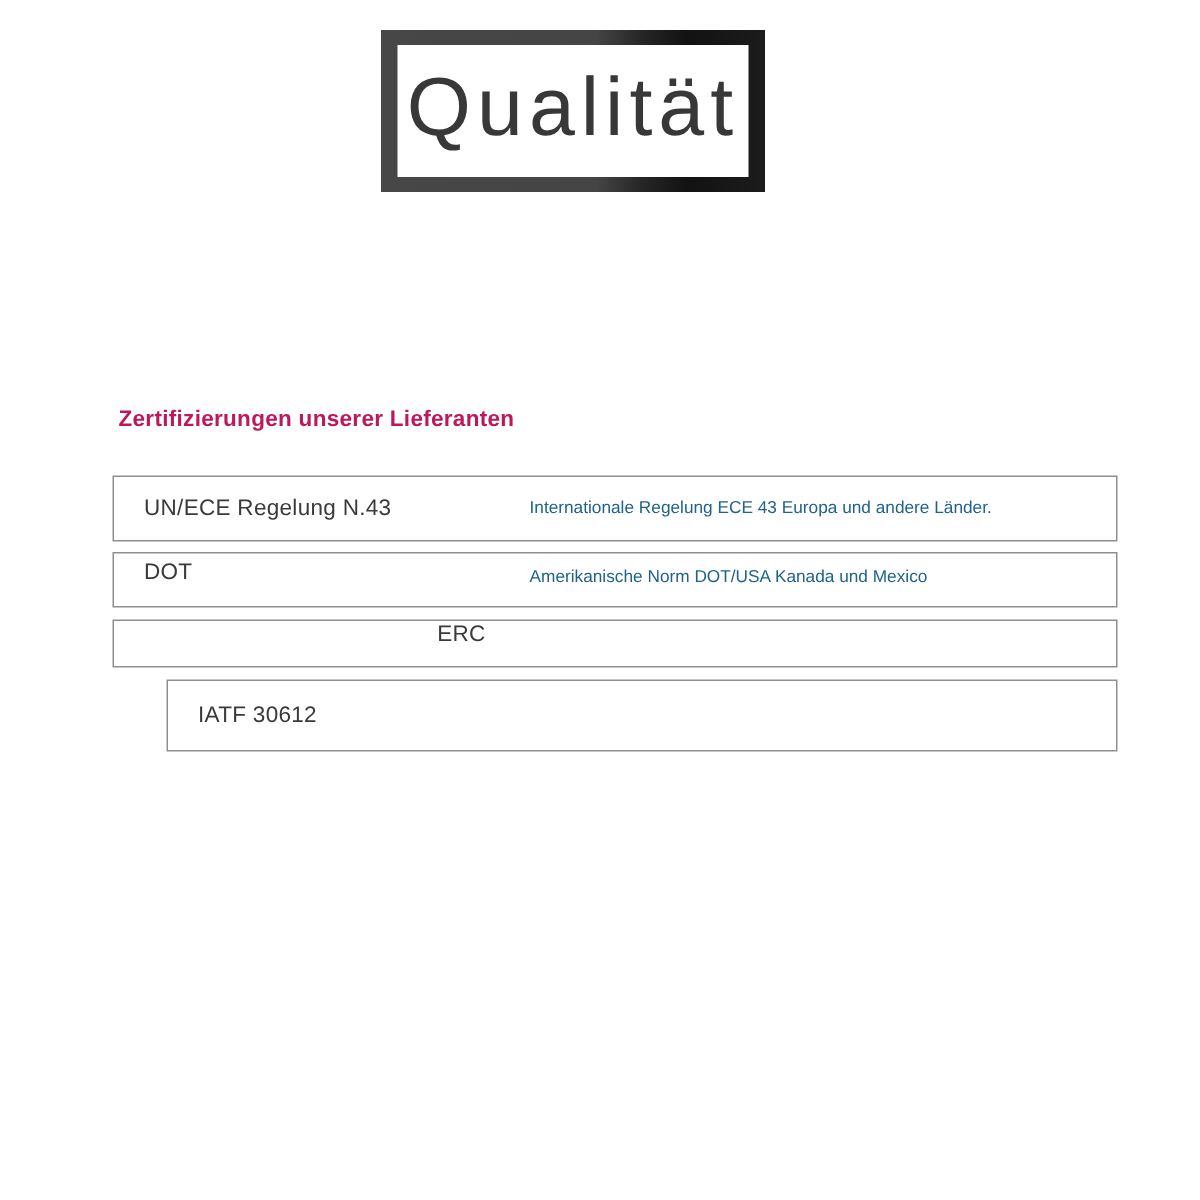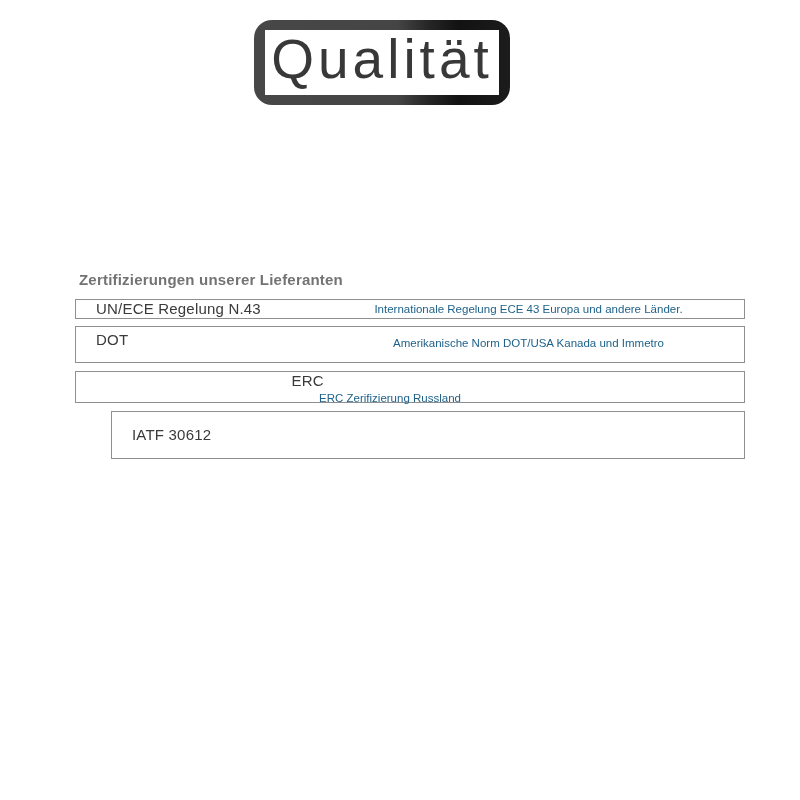--- a/index.html
+++ b/index.html
@@ -15,26 +15,25 @@
     background: #ffffff;
     overflow: hidden;
   }
 
   
   .banner {
     position: absolute;
     left: 254px;
     top: 20px;
     width: 256px;
-    height: 85px;
+    height: 108px;
     box-sizing: border-box;
     padding: 10px 11px;
     background: linear-gradient(90deg,
       #474747 0%, #454545 56%, #262626 68%, #121212 80%, #1c1c1c 100%);
-    border-radius: 18px;
   }
   .banner-inner {
     width: 100%;
     height: 100%;
     background: #ffffff;
     display: flex;
     align-items: center;
     justify-content: center;
   }
   .banner-text {
@@ -47,21 +46,21 @@
   }
 
   
   .section-title {
     position: absolute;
     left: 79px;
     top: 271px;
     font-size: 15px;
     font-weight: bold;
     letter-spacing: 0.2px;
-    color: #737373;
+    color: #be185d;
   }
 
   
   .cert-table {
     position: absolute;
     left: 75px;
     top: 299px;
     width: 670px;
   }
   .cert-row {
@@ -80,23 +79,22 @@
     color: #3a3a3a;
     line-height: 18px;
   }
   .cell-desc {
     box-sizing: border-box;
     flex: 1;
     padding-right: 40px;
     font-size: 11.5px;
     color: #1f628a;
     line-height: 16px;
-    text-align: center;
   }
-  .cert-row:nth-child(1) { height: 20px; }
+  .cert-row:nth-child(1) { height: 44px; margin-top: 18px; }
   .cert-row:nth-child(2) { height: 37px; margin-top: 7px; align-items: flex-start; }
   .cert-row:nth-child(2) .cell-label { padding-top: 4px; }
   .cert-row:nth-child(2) .cell-desc  { padding-top: 8px; }
   .cert-row:nth-child(3) { height: 32px; margin-top: 8px; flex-direction: column; }
   .cert-row:nth-child(4) { height: 48px; margin-top: 8px; margin-left: 36px; }
   .cert-row:nth-child(5) { height: 40px; margin-top: 8px; align-items: flex-start; }
   .cert-row:nth-child(5) .cell-label { padding-top: 6px; }
   .cert-row:nth-child(5) .cell-desc  { padding-top: 4px; }
 </style>
 </head>
@@ -115,26 +113,25 @@
   <div class="cert-table">
 
     <div class="cert-row">
       <div class="cell-label">UN/ECE Regelung N.43</div>
       <div class="cell-desc">Internationale Regelung ECE 43 Europa und andere Länder.</div>
     </div>
 
 
     <div class="cert-row">
       <div class="cell-label">DOT</div>
-      <div class="cell-desc">Amerikanische Norm DOT/USA Kanada und Immetro</div>
+      <div class="cell-desc">Amerikanische Norm DOT/USA Kanada und Mexico</div>
     </div>
 
     <div class="cert-row">
       <div class="cell-label">ERC</div>
-      <div class="cell-desc">ERC Zerifizierung Russland</div>
     </div>
 
     <div class="cert-row">
       <div class="cell-label">IATF 30612</div>
     </div>
 
   </div>
 
 </div>
 

